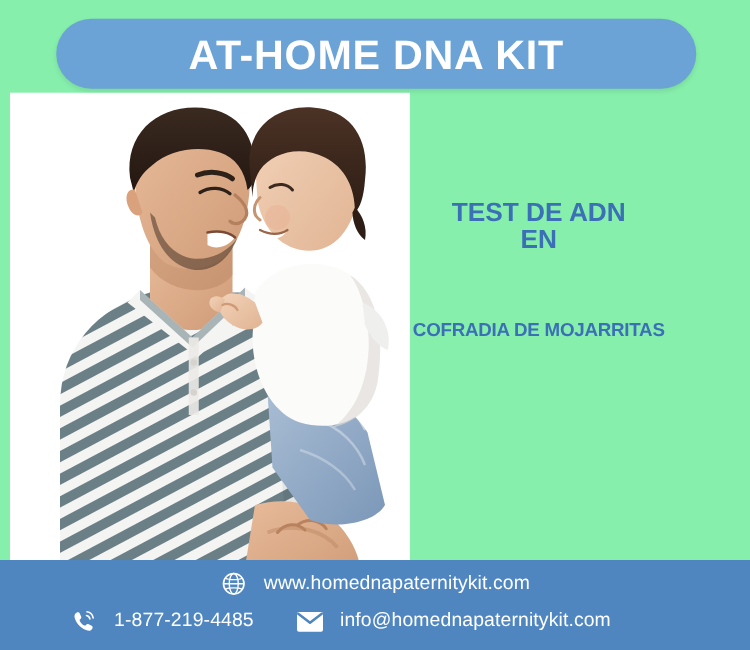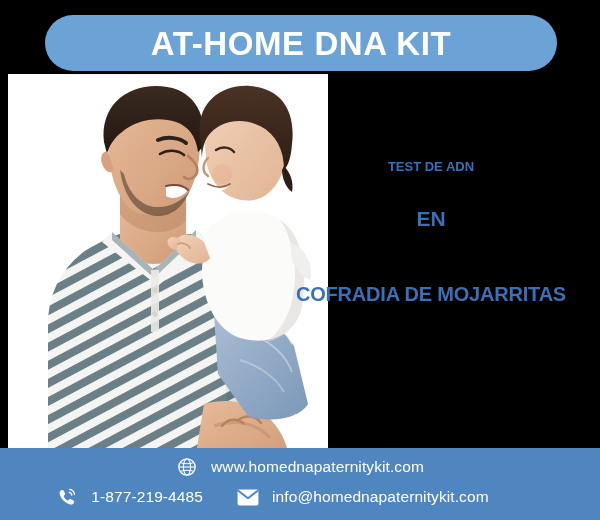--- a/index.html
+++ b/index.html
@@ -10,21 +10,21 @@
     width: 600px;
     height: 520px;
     background: #ffffff;
     font-family: "Liberation Sans", sans-serif;
     overflow: hidden;
   }
   #poster {
     position: relative;
     width: 600px;
     height: 520px;
-    background: #000000;
+    background: #86efac;
     overflow: hidden;
   }
 
   
   #header-banner {
     position: absolute;
     left: 45px;
     top: 15px;
     width: 512px;
     height: 56px;
@@ -66,23 +66,23 @@
     z-index: 5;
     text-align: center;
   }
   .headline-line {
     color: #3b6fb6;
     font-weight: bold;
     font-family: "Liberation Sans", sans-serif;
     white-space: nowrap;
     line-height: 1;
   }
-  #headline-1 { font-size: 13px; margin-bottom: 35px; }
+  #headline-1 { font-size: 21px; }
   #headline-2 { font-size: 21px; margin-bottom: 55px; }
-  #headline-3 { font-size: 20px; letter-spacing: -0.2px; }
+  #headline-3 { font-size: 15px; letter-spacing: -0.2px; }
 
   
   #footer-band {
     position: absolute;
     left: 0;
     top: 448px;
     width: 600px;
     height: 72px;
     background: #5086c0;
     z-index: 4;

